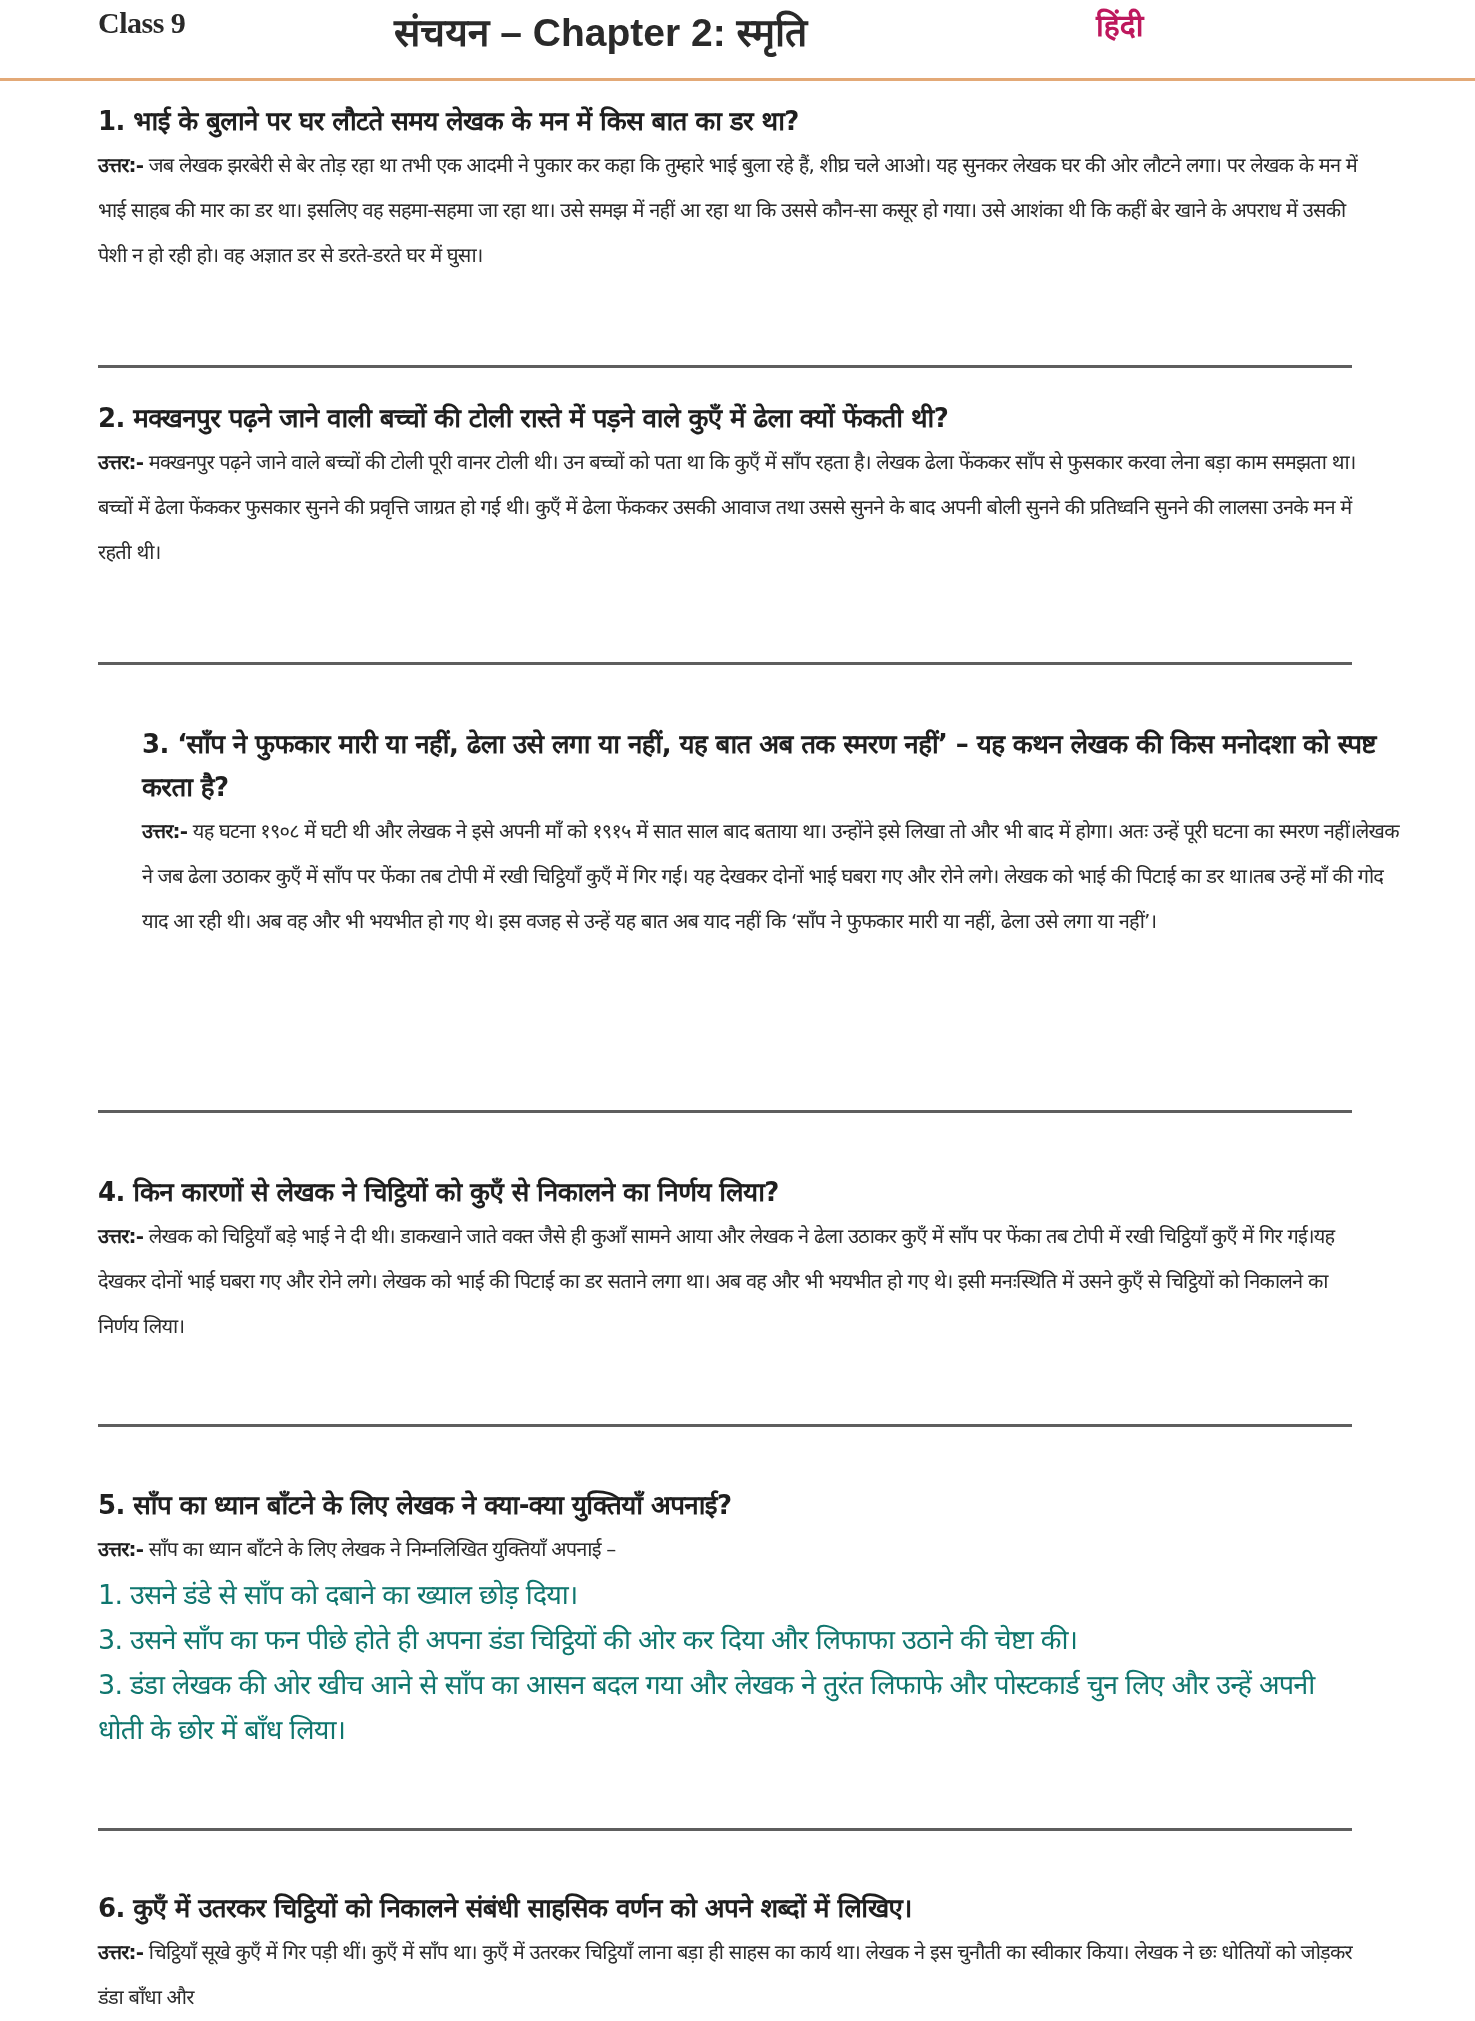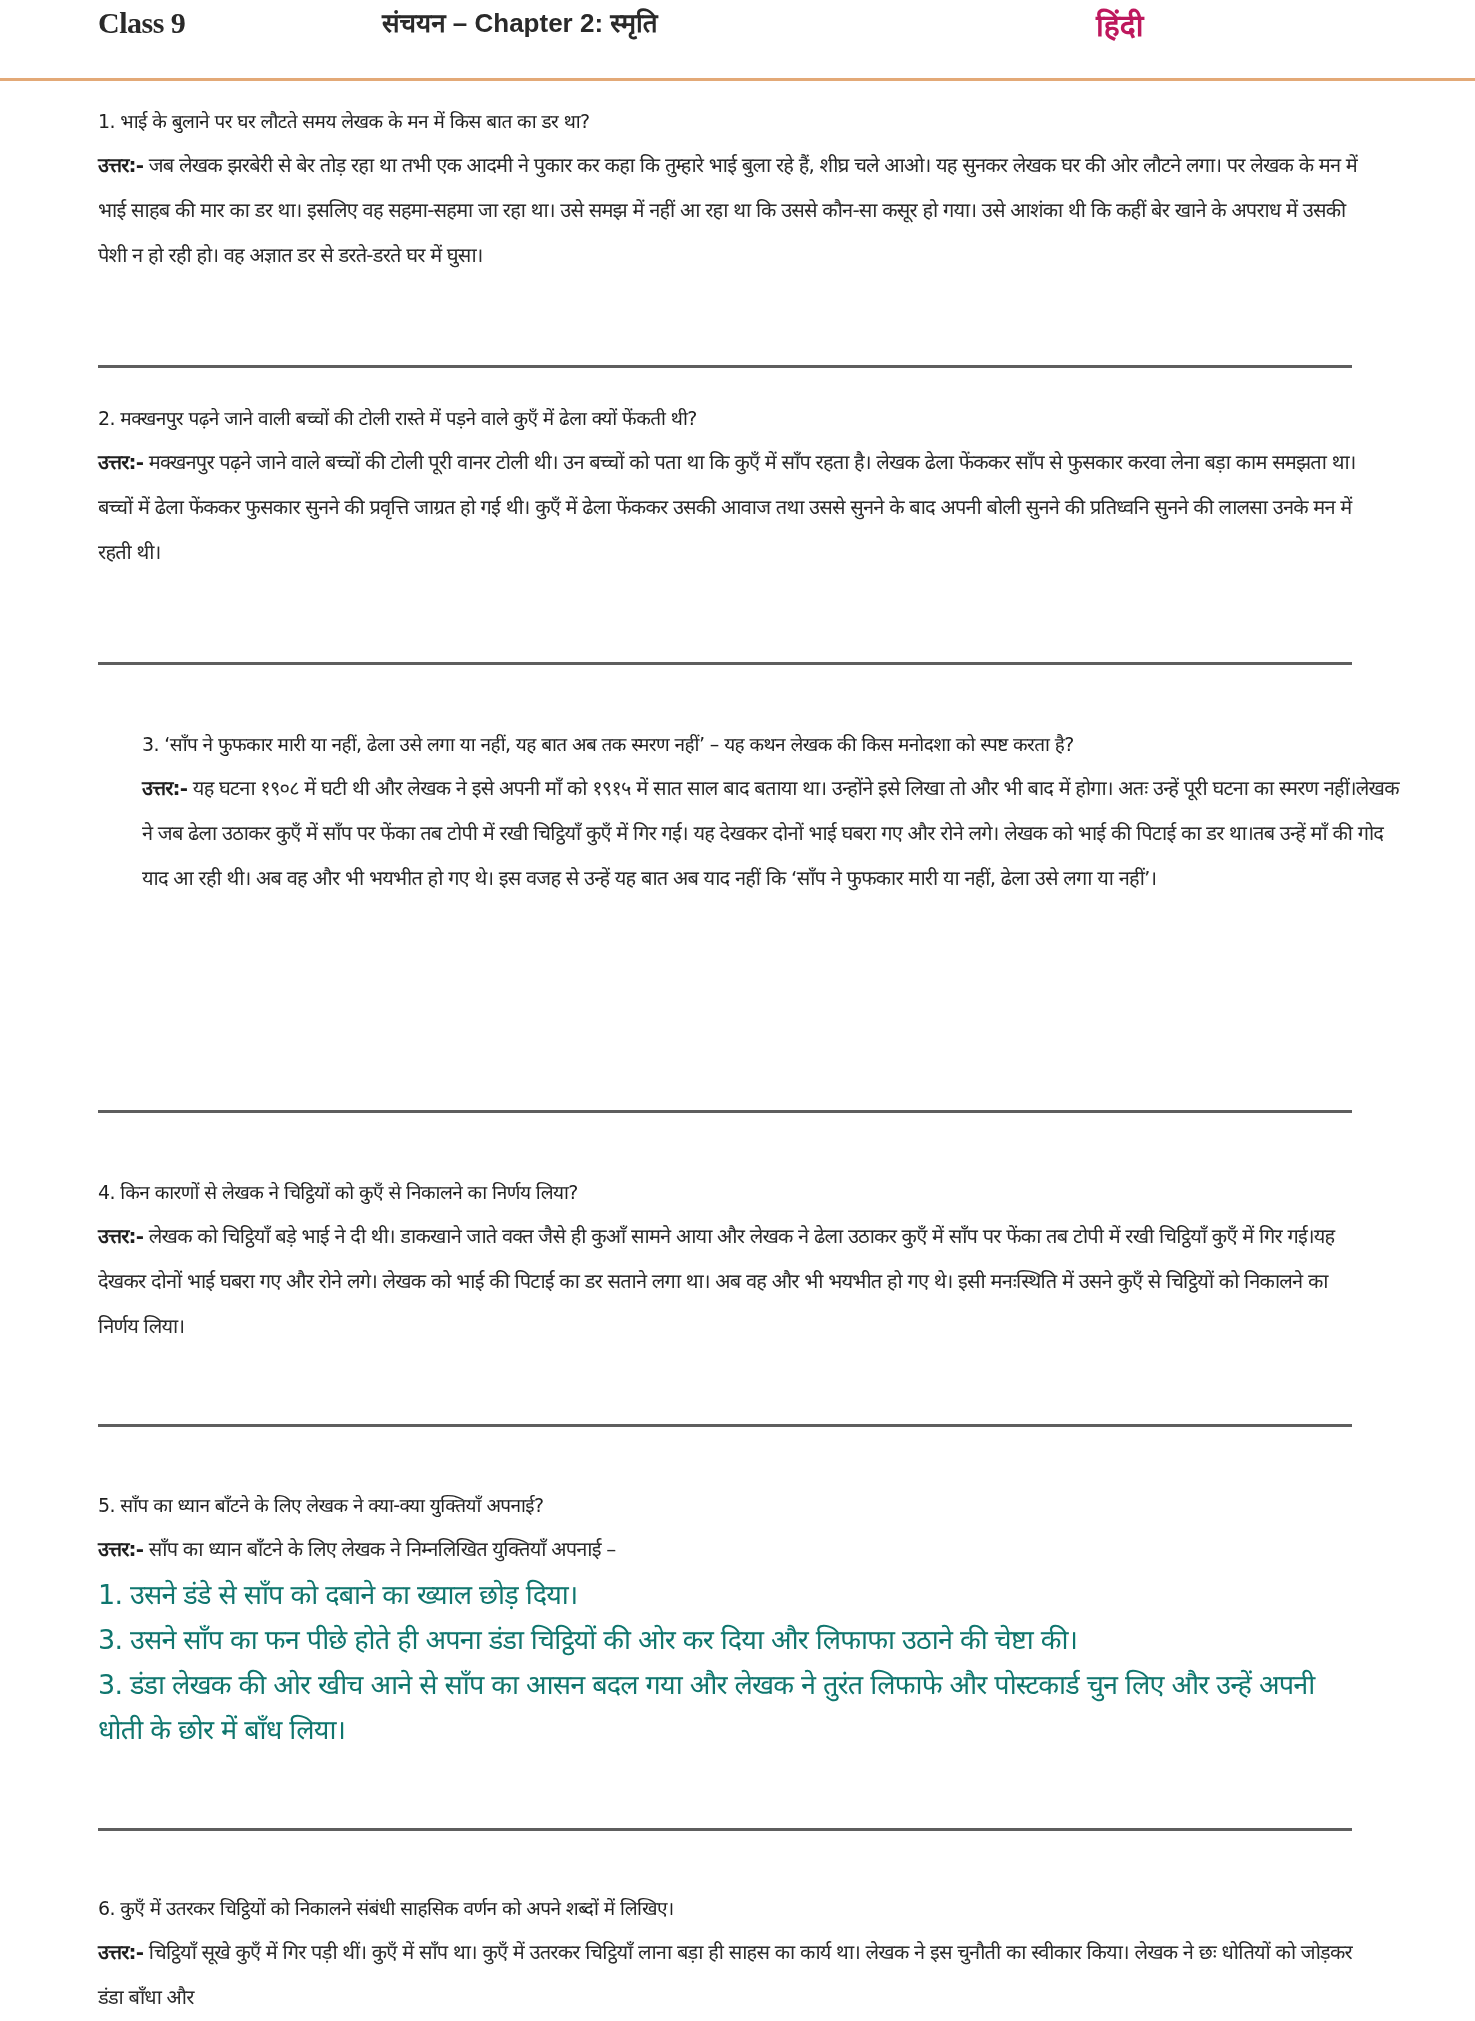--- a/index.html
+++ b/index.html
@@ -1,24 +1,24 @@
 <!DOCTYPE html>
 <html><head>
 <meta charset="utf-8">
 <style>
   html, body { margin: 0; padding: 0; background: #ffffff; }
   body { width: 1475px; height: 2021px; overflow: hidden; position: relative; color: #1d1d1d; font-family: "DejaVu Sans", sans-serif; }
   .header { position: absolute; left: 0; top: 0; width: 1475px; height: 82px; text-align: center; }
   .hdr-class { position: absolute; left: 98px; top: 6px; font-family: "Liberation Serif", serif; font-size: 30px; font-weight: bold; color: #2a2a2a; letter-spacing: -0.5px; }
-  .hdr-title { position: absolute; left: 382px; top: 4px; font-family: "Liberation Sans", sans-serif; font-size: 26px; font-weight: bold; color: #2a2a2a; }
+  .hdr-title { position: absolute; left: 394px; top: 4px; font-family: "Liberation Sans", sans-serif; font-size: 39px; font-weight: bold; color: #2a2a2a; }
   .hdr-subject { position: absolute; left: 1096px; top: 4px; font-family: "DejaVu Sans", sans-serif; font-size: 30px; font-weight: bold; color: #be185d; }
   .hdr-rule { position: absolute; left: 0; top: 78px; width: 1475px; height: 3px; background: #e3a977; }
 
   .qa { position: absolute; left: 98px; width: 1262px; }
-  .question { font-family: "DejaVu Sans", sans-serif; font-weight: normal; font-size: 19px; line-height: 43px; color: #1f1f1f; letter-spacing: -0.6px; margin: 0; }
+  .question { font-family: "DejaVu Sans", sans-serif; font-weight: bold; font-size: 26px; line-height: 43px; color: #1f1f1f; letter-spacing: -0.6px; margin: 0; }
   .answer { font-family: "DejaVu Sans", sans-serif; font-size: 20px; line-height: 45px; color: #2b2b2b; letter-spacing: -0.8px; margin: 0; }
   .ans-label { font-weight: bold; color: #1f1f1f; }
   .list-item { font-family: "DejaVu Sans", sans-serif; font-size: 27px; line-height: 45px; color: #0f766e; letter-spacing: -0.8px; margin: 0; }
   .sep { position: absolute; left: 98px; width: 1254px; height: 3px; background: #5e5e5e; }
 </style>
 </head>
 <body>
 
 <div class="header">
   <div class="hdr-class">Class 9</div>

